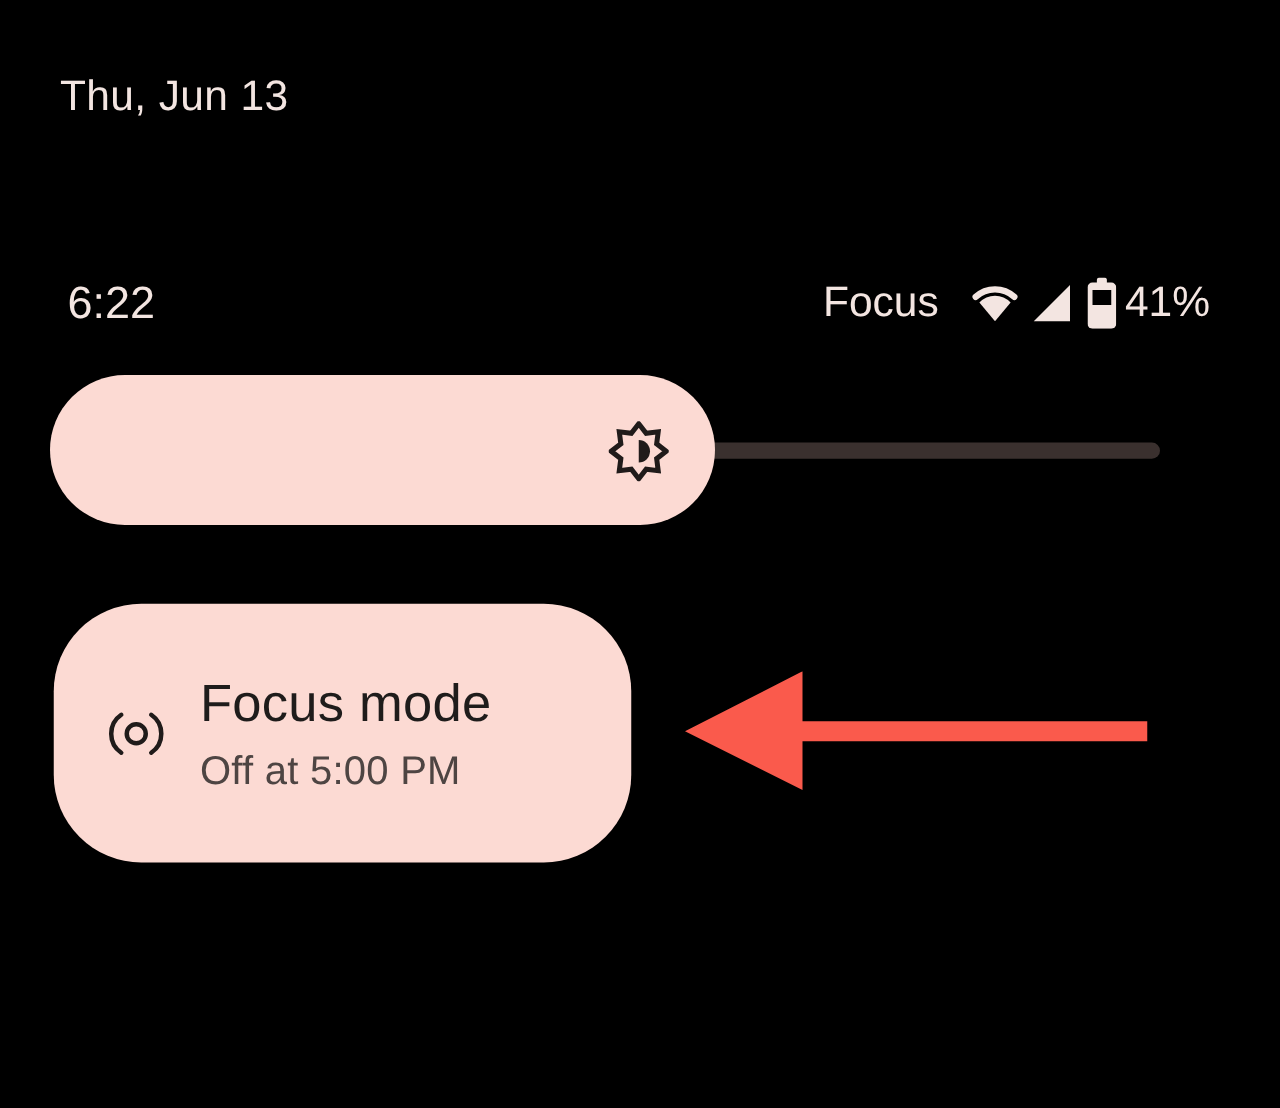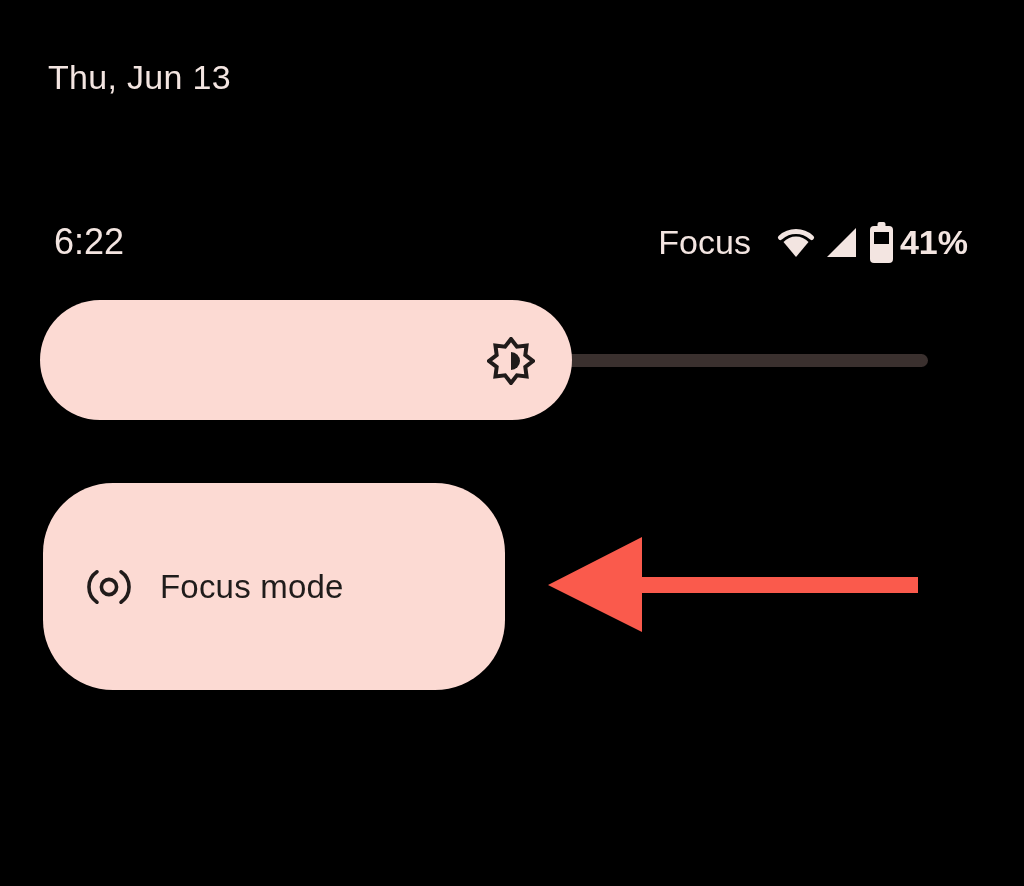--- a/index.html
+++ b/index.html
@@ -16,41 +16,41 @@
     position:absolute;left:30px;right:56px;top:220px;height:44px;
     display:flex;justify-content:space-between;align-items:center;margin-left:24px;
   }
   .time{font-size:36px;color:#F3E5E1;}
   .status-right{display:flex;align-items:center;}
   .carrier{font-size:34px;color:#F3E5E1;margin-right:26px;}
   .sicon{display:block;}
   .wifi{margin-right:10px;}
   .cell{margin-right:13px;}
   .batt{margin-right:7px;}
-  .battery-pct{font-size:34px;color:#F3E5E1;font-weight:bold;}
+  .battery-pct{font-size:34px;color:#F3E5E1;}
 
   .slider{position:absolute;left:40px;top:300px;width:890px;height:120px;}
   .slider-track{
     position:absolute;left:500px;top:54px;width:388px;height:13px;
     background:#3A302E;border-radius:7px;
   }
   .slider-fill{
     position:absolute;left:0;top:0;width:532px;height:120px;
     background:#FCDAD3;border-radius:60px;
   }
   .brightness-icon{position:absolute;left:447px;top:37px;}
 
   .tile{
     position:absolute;left:43px;top:483px;width:462px;height:207px;
     background:#FCDAD3;border-radius:70px;
     display:flex;align-items:center;box-sizing:border-box;padding-left:42px;
   }
   .tile-icon{flex:0 0 auto;display:block;}
   .tile-text{margin-left:27px;}
-  .tile-title{font-size:33px;font-weight:500;color:#1F1C1B;letter-spacing:.2px;}
+  .tile-title{font-size:42px;font-weight:500;color:#1F1C1B;letter-spacing:.2px;}
   .tile-sub{font-size:32px;color:#4E4543;margin-top:11px;letter-spacing:.2px;}
 
   .anno-arrow{position:absolute;left:548px;top:537px;}
 </style>
 </head>
 <body>
 
 <div class="date">Thu, Jun 13</div>
 
 <div class="status-row">
@@ -83,18 +83,19 @@
 </div>
 
 <div class="tile">
   <svg class="tile-icon" width="48" height="38" viewBox="0 0 60 46">
     <circle cx="30" cy="23" r="9.5" fill="none" stroke="#201B1A" stroke-width="4.5"></circle>
     <path d="M15,4 A23,23 0 0 0 15,42" fill="none" stroke="#201B1A" stroke-width="4.5" stroke-linecap="round"></path>
     <path d="M45,4 A23,23 0 0 1 45,42" fill="none" stroke="#201B1A" stroke-width="4.5" stroke-linecap="round"></path>
   </svg>
   <div class="tile-text">
     <div class="tile-title">Focus mode</div>
+    <div class="tile-sub">Off at 5:00 PM</div>
   </div>
 </div>
 
 <svg class="anno-arrow" width="370" height="96" viewBox="0 0 370 96">
   <polygon points="0,48 94,0 94,40 370,40 370,56 94,56 94,95" fill="#FA5A4C"></polygon>
 </svg>
 
 </body></html>

